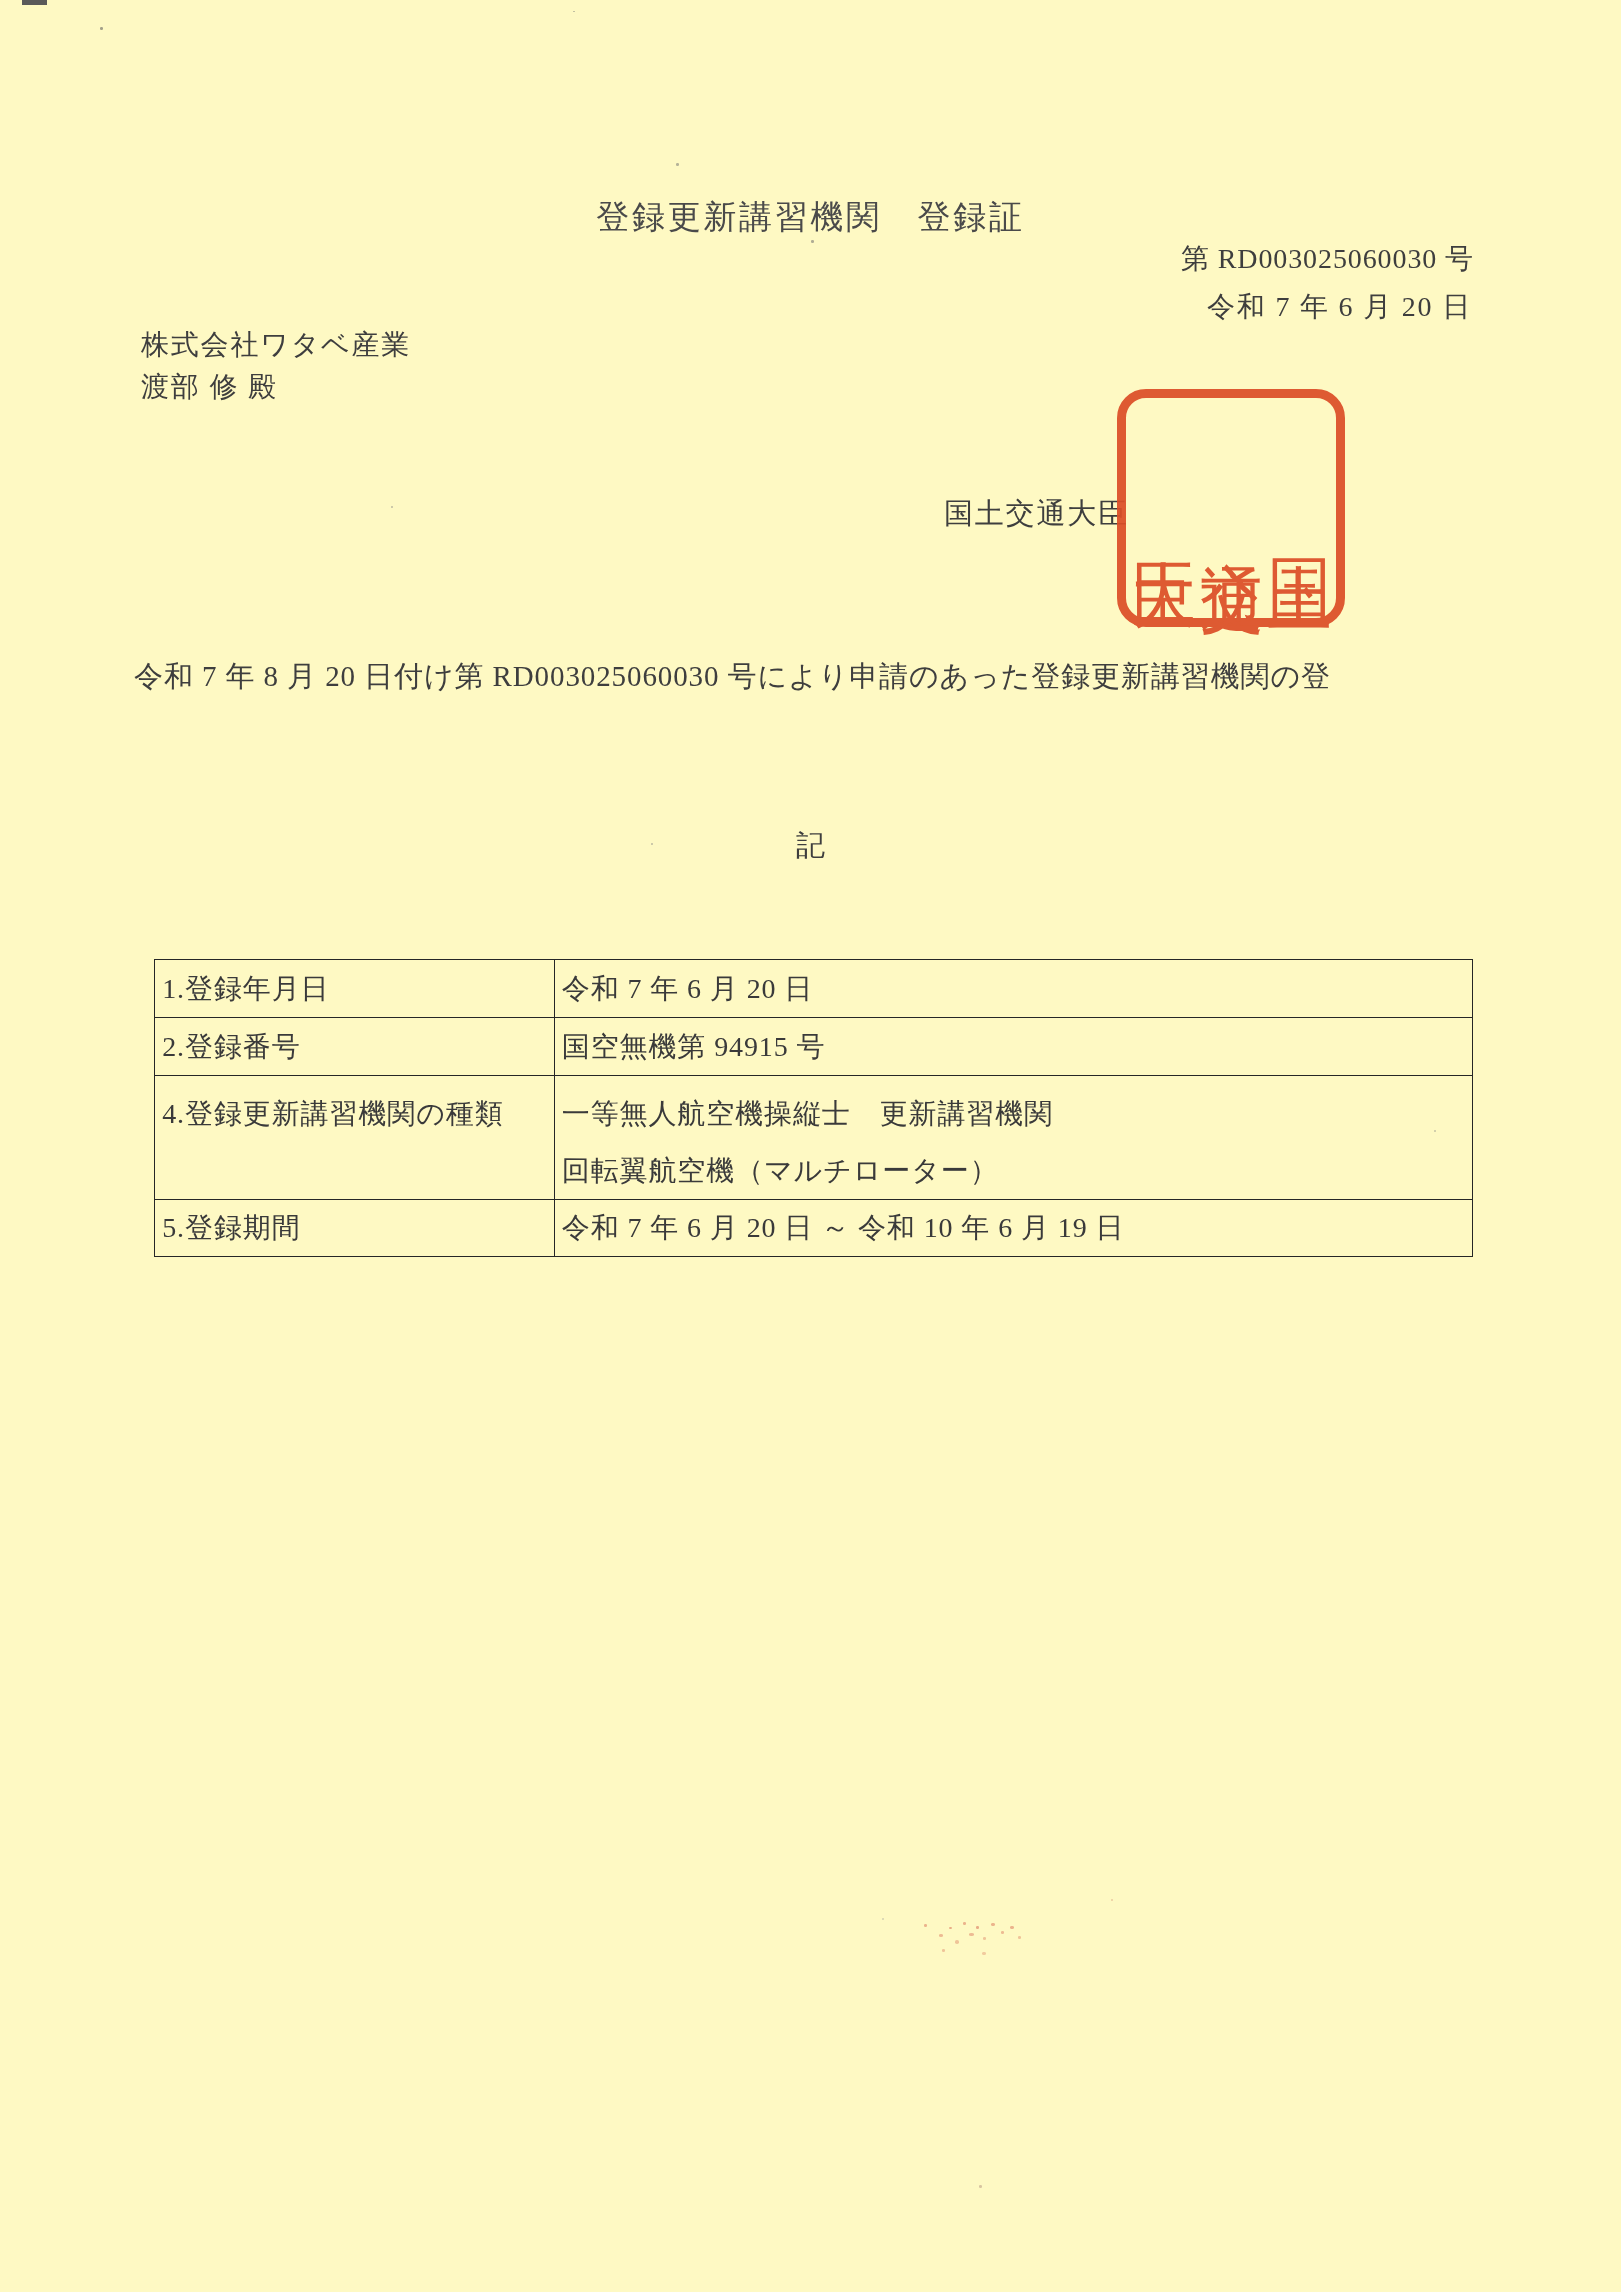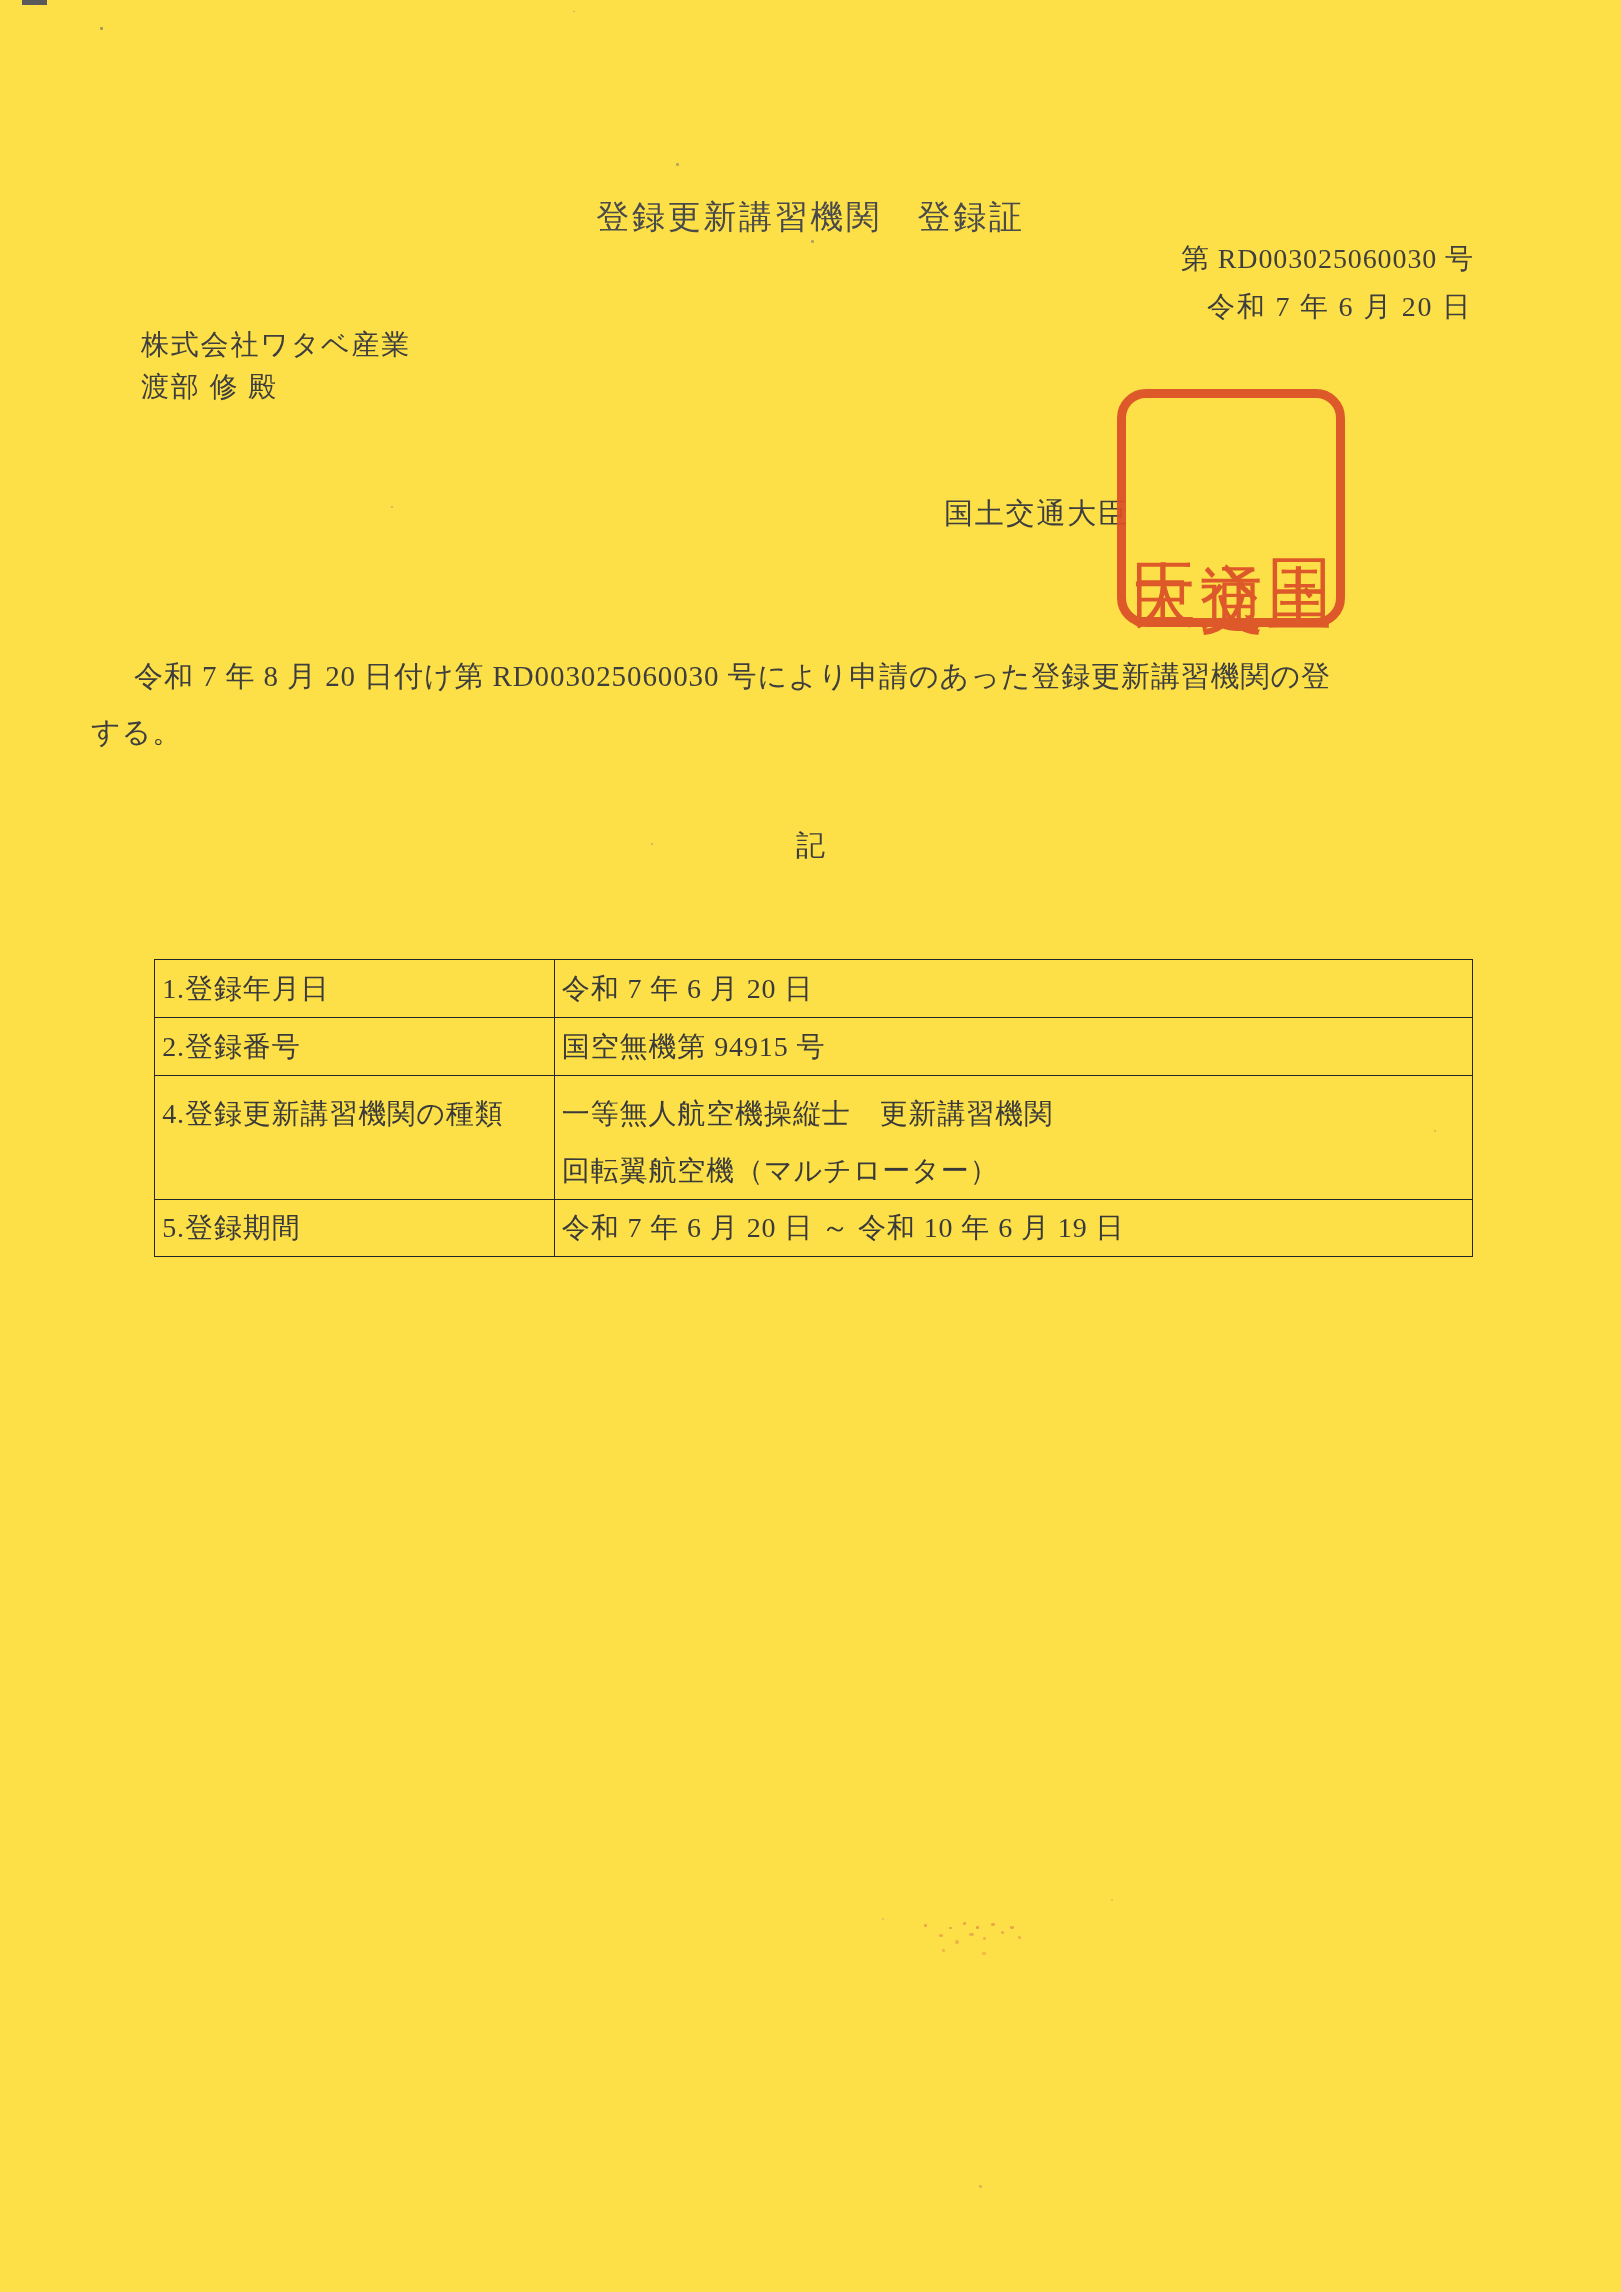--- a/index.html
+++ b/index.html
@@ -1,19 +1,19 @@
 <!DOCTYPE html>
 <html style="font-size:14.3px"><head>
 <meta charset="utf-8">
 <style>
   html,body{margin:0;padding:0;background:#e9e9e9;}
   .page{
     position:relative;
     width:1621px;height:2293px;
-    background:#fde047;
+    background:#fef9c3;
     font-family:"Liberation Serif","DejaVu Serif",serif;
     color:#3e3e3e;
     overflow:hidden;
   }
   .abs{position:absolute;white-space:nowrap;}
   .title{
     top:195px;left:0;width:100%;
     text-align:center;
     font-size:33px;letter-spacing:2.7px;color:#4a4a4a;
   }
@@ -79,21 +79,20 @@
   <div class="abs seal">
     <div class="seal-inner">
       <span>国土</span>
       <span>交通</span>
       <span>大臣</span>
     </div>
   </div>
 
   <div class="body-par">
     <div class="l1">令和 7 年 8 月 20 日付け第 RD003025060030 号により申請のあった登録更新講習機関の登</div>
-    <div>する。</div>
   </div>
 
   <div class="abs ki">記</div>
 
   <table class="reg-table">
     <tbody>
       <tr class="r1">
         <td class="c1">
           <div class="cell-line">1.登録年月日</div>
         </td>

